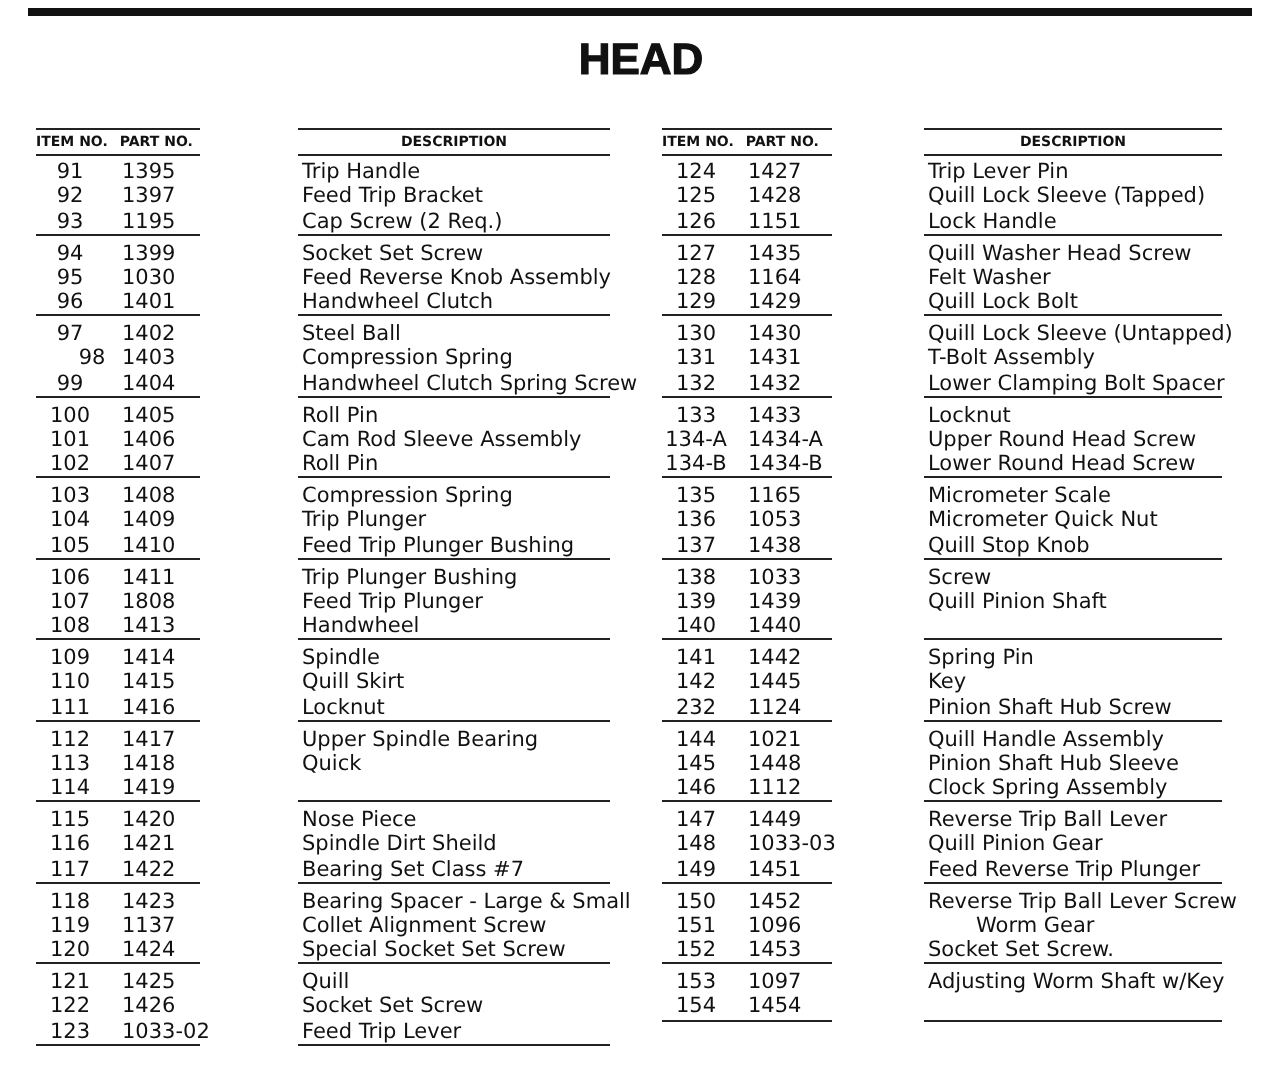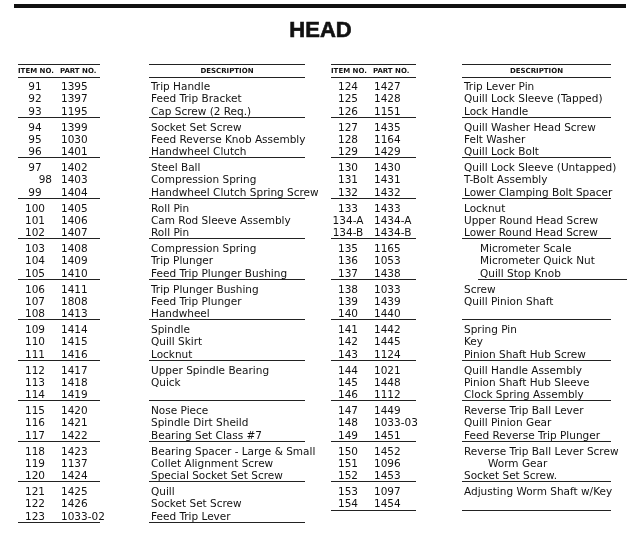--- a/index.html
+++ b/index.html
@@ -74,21 +74,21 @@
       <div class="row">
         <span class="desc" style="left: 2px;">Handwheel Clutch</span>
       </div>
     </div>
     <div class="group" style="top: 97px; left: 0px; width: 82px; height: 36.9px;">
       <div class="row">
         <span class="item" style="left: 0px; width: 34px;">97</span>
         <span class="part" style="left: 43px;">1402</span>
       </div>
       <div class="row">
-        <span class="item" style="left: 0px; width: 34px; text-align: right;">98</span>
+        <span class="item" style="left: 11px; width: 34px;">98</span>
         <span class="part" style="left: 43px;">1403</span>
       </div>
       <div class="row">
         <span class="item" style="left: 0px; width: 34px;">99</span>
         <span class="part" style="left: 43px;">1404</span>
       </div>
     </div>
     <div class="group" style="top: 97px; left: 131px; width: 156px; height: 36.9px;">
       <div class="row">
         <span class="desc" style="left: 2px;">Steel Ball</span>
@@ -408,21 +408,21 @@
       </div>
       <div class="row">
         <span class="item" style="left: 0px; width: 34px;">136</span>
         <span class="part" style="left: 43px;">1053</span>
       </div>
       <div class="row">
         <span class="item" style="left: 0px; width: 34px;">137</span>
         <span class="part" style="left: 43px;">1438</span>
       </div>
     </div>
-    <div class="group" style="top: 178px; left: 147px; width: 149px; height: 36.9px;">
+    <div class="group" style="top: 178px; left: 131px; width: 149px; height: 36.9px;">
       <div class="row">
         <span class="desc" style="left: 2px;">Micrometer Scale</span>
       </div>
       <div class="row">
         <span class="desc" style="left: 2px;">Micrometer Quick Nut</span>
       </div>
       <div class="row">
         <span class="desc" style="left: 2px;">Quill Stop Knob</span>
       </div>
     </div>
@@ -451,21 +451,21 @@
     <div class="group" style="top: 259px; left: 0px; width: 85px; height: 36.9px;">
       <div class="row">
         <span class="item" style="left: 0px; width: 34px;">141</span>
         <span class="part" style="left: 43px;">1442</span>
       </div>
       <div class="row">
         <span class="item" style="left: 0px; width: 34px;">142</span>
         <span class="part" style="left: 43px;">1445</span>
       </div>
       <div class="row">
-        <span class="item" style="left: 0px; width: 34px;">143</span>
+        <span class="item" style="left: 0px; width: 34px;">232</span>
         <span class="part" style="left: 43px;">1124</span>
       </div>
     </div>
     <div class="group" style="top: 259px; left: 131px; width: 149px; height: 36.9px;">
       <div class="row">
         <span class="desc" style="left: 2px;">Spring Pin</span>
       </div>
       <div class="row">
         <span class="desc" style="left: 2px;">Key</span>
       </div>

